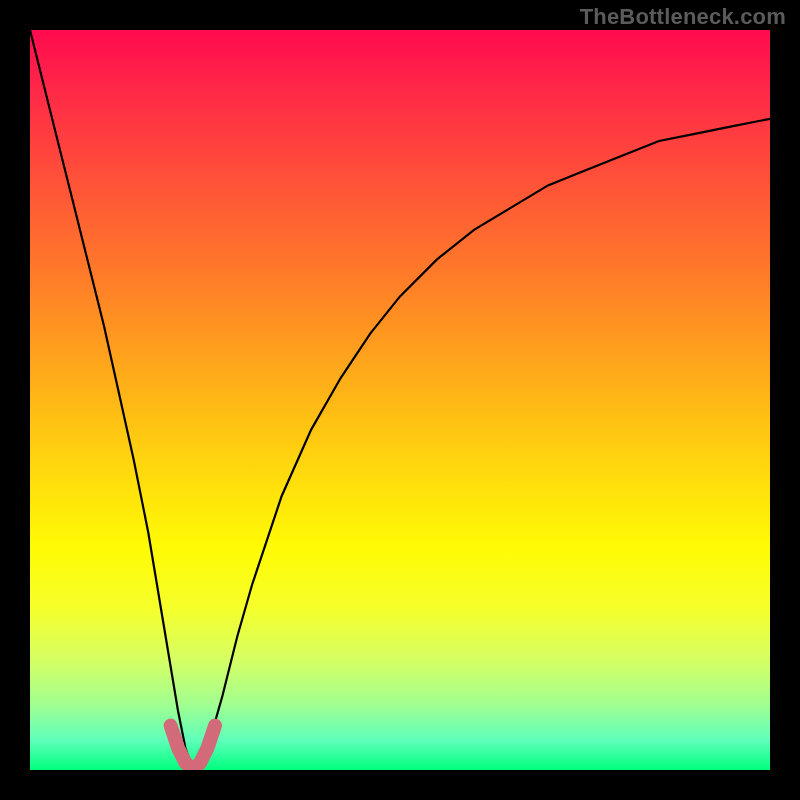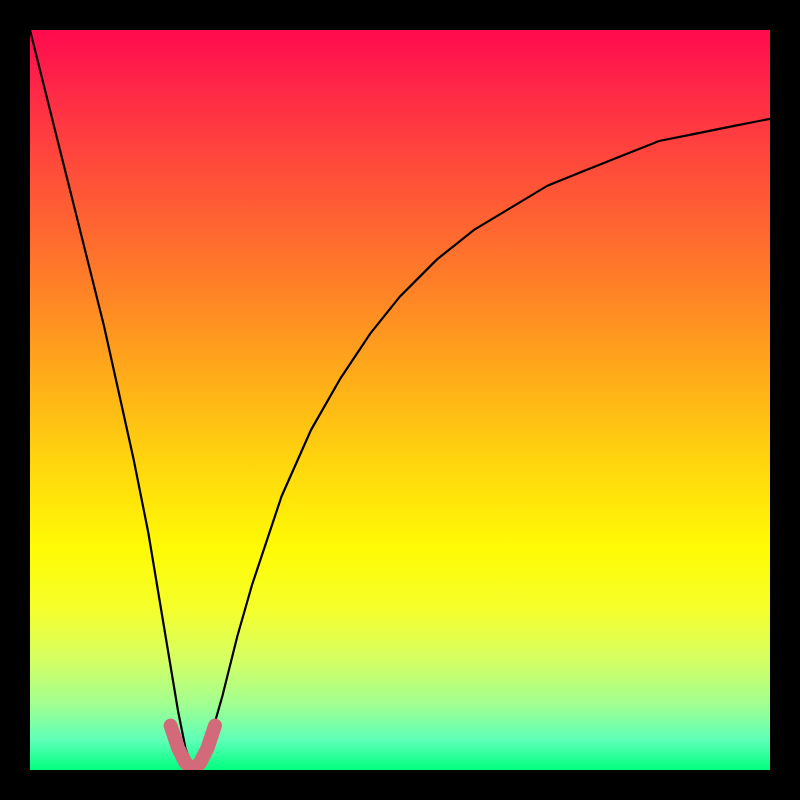--- a/index.html
+++ b/index.html
@@ -73,13 +73,14 @@
 <body>
 
 <div class="frame">
   <div class="plot-area">
     <div class="gradient-bg"></div>
     <svg class="curve" viewBox="0 0 740 740">
       <path id="curvePath" class="curve-path" d="M0.00 0.00 L14.80 59.20 L29.60 118.40 L44.40 177.60 L59.20 236.80 L74.00 296.00 L88.80 362.60 L103.60 429.20 L118.40 503.20 L133.20 592.00 L148.00 680.80 L155.40 717.80 L162.80 740.00 L170.20 740.00 L177.60 717.80 L192.40 666.00 L207.20 606.80 L222.00 555.00 L251.60 466.20 L281.20 399.60 L310.80 347.80 L340.40 303.40 L370.00 266.40 L407.00 229.40 L444.00 199.80 L481.00 177.60 L518.00 155.40 L555.00 140.60 L592.00 125.80 L629.00 111.00 L666.00 103.60 L703.00 96.20 L740.00 88.80"></path>
       <path id="markerPath" class="marker-path" d="M140.60 695.60 L148.00 717.80 L155.40 732.60 L162.80 740.00 L170.20 732.60 L177.60 717.80 L185.00 695.60"></path>
     </svg>
   </div>
+  <div class="watermark">TheBottleneck.com</div>
 </div>
 
 </body></html>

